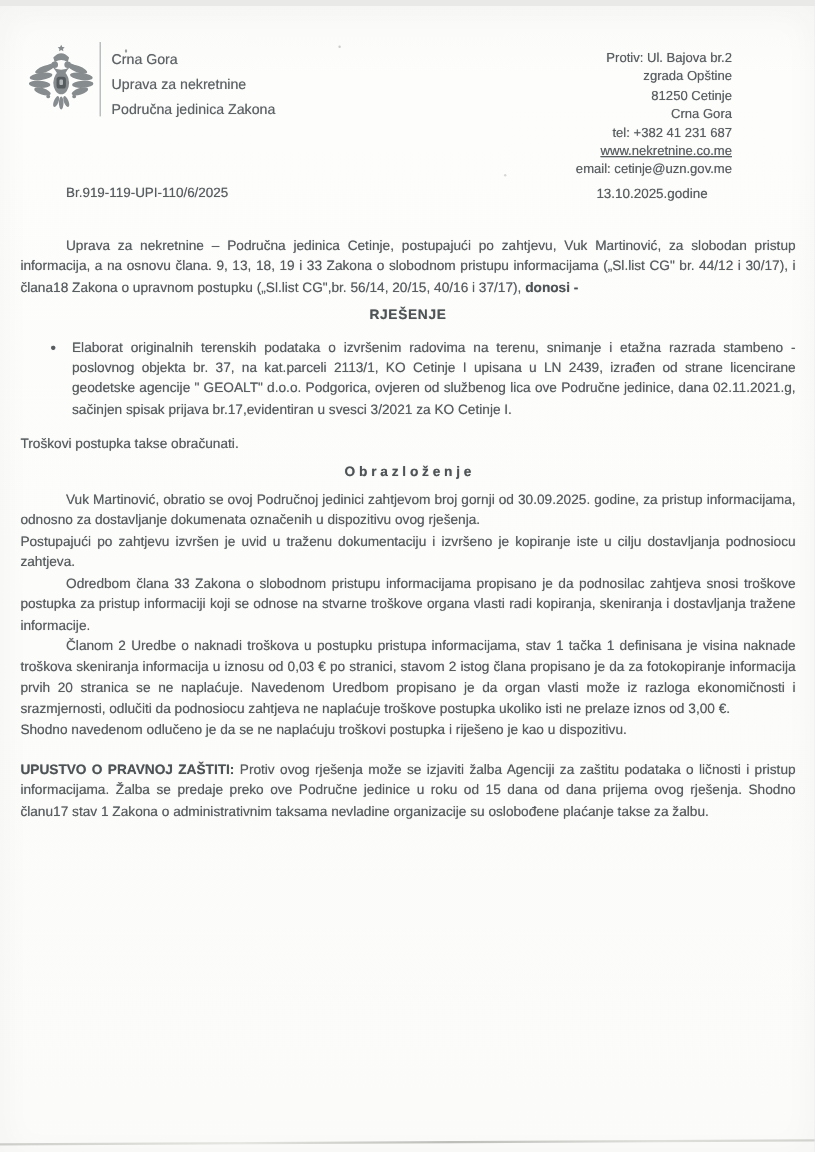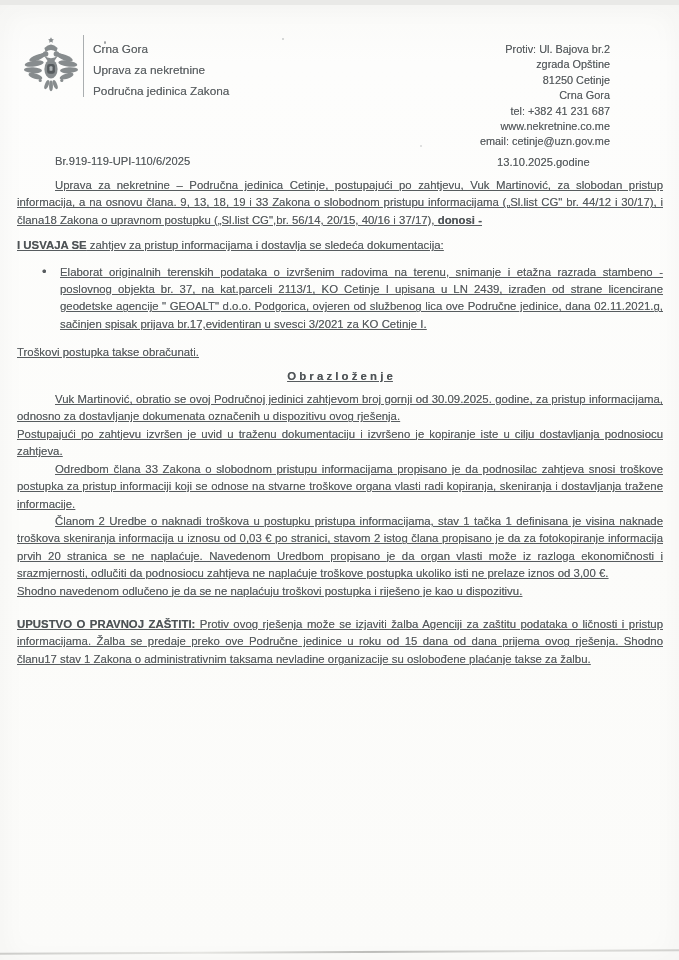--- a/index.html
+++ b/index.html
@@ -15,29 +15,29 @@
   }
   .scan-text { text-shadow:0 0 0.6px rgba(87,92,95,0.65); }
 
   
   .header { position:absolute; top:29px; left:24px; display:flex; align-items:flex-start; }
   .emblem { width:54px; height:64px; flex:0 0 auto; }
   .header-rule { width:1px; height:62px; background:#aaaeb0; margin:1px 0 0 5px; }
   .org { margin-left:9px; padding-top:5px; font-size:11.8px; line-height:21px; color:#5d6265; white-space:nowrap; }
 
   .contact { position:absolute; top:37px; right:69px; text-align:right; font-size:10.9px; line-height:15.4px; color:#585d60; }
-  .contact .website { }
+  .contact .website { text-decoration:underline; }
 
   
   .ref-row { position:absolute; top:150px; left:17px; right:17px; font-size:11.2px; }
   .ref-number { margin-left:38px; }
   .ref-date { position:absolute; left:480px; top:1px; }
 
   
-  .content { position:absolute; top:172px; left:17px; width:646px; font-size:11.4px; line-height:17.4px; text-align:justify;text-decoration:underline; }
+  .content { position:absolute; top:192px; left:17px; width:646px; font-size:11.4px; line-height:17.4px; text-align:justify; }
   .content p { margin:0; }
   b, .bold { font-weight:bold; color:#4e5356; }
 
   .intro { text-indent:38px; }
   .title-center { text-align:center; font-weight:bold; color:#4e5356; margin-top:6px !important; letter-spacing:0.6px; }
   .usvaja { margin-top:8px !important; text-align:left; }
   .bullet-item { margin-top:9px !important; position:relative; padding-left:43px; }
   .bullet-item .dot { position:absolute; left:25px; top:-1px; font-size:13px; }
   .point2 { margin-top:9px !important; }
   .costs { margin-top:11px !important; text-align:left; }
@@ -110,22 +110,22 @@
 
   <div class="ref-row scan-text">
     <span class="ref-number">Br.919-119-UPI-110/6/2025</span>
     <span class="ref-date">13.10.2025.godine</span>
   </div>
 
   <div class="content scan-text">
 
     <p class="intro"><span>Uprava za nekretnine – Područna jedinica Cetinje, postupajući po zahtjevu, Vuk Martinović, za slobodan pristup informacija, a na osnovu člana. 9, 13, 18, 19 i 33 Zakona o slobodnom pristupu informacijama („Sl.list CG" br. 44/12 i 30/17), i člana18 Zakona o upravnom postupku („Sl.list CG",br. 56/14, 20/15, 40/16 i 37/17), </span><b>donosi -</b></p>
 
+    <p class="title-center">RJEŠENJE</p>
 
-    <p class="usvaja"><b>I USVAJA SE</b><span> zahtjev za pristup informacijama i dostavlja se sledeća dokumentacija:</span></p>
 
     <p class="bullet-item"><span class="dot">•</span><span>Elaborat originalnih terenskih podataka o izvršenim radovima na terenu, snimanje i etažna razrada stambeno - poslovnog objekta br. 37, na kat.parceli 2113/1, KO Cetinje I upisana u LN 2439, izrađen od strane licencirane geodetske agencije " GEOALT" d.o.o. Podgorica, ovjeren od službenog lica ove Područne jedinice, dana 02.11.2021.g, sačinjen spisak prijava br.17,evidentiran u svesci  3/2021 za KO Cetinje I.</span></p>
 
 
     <p class="costs">Troškovi postupka takse obračunati.</p>
 
     <p class="title-center obraz-title">O b r a z l o ž e n j e</p>
 
     <p class="exp-indent exp-first">Vuk Martinović, obratio se ovoj Područnoj jedinici zahtjevom broj gornji od 30.09.2025. godine, za pristup informacijama, odnosno za dostavljanje dokumenata označenih u dispozitivu ovog rješenja.</p>
     <p>Postupajući po zahtjevu izvršen je uvid u traženu dokumentaciju i izvršeno je kopiranje iste u cilju dostavljanja podnosiocu zahtjeva.</p>

